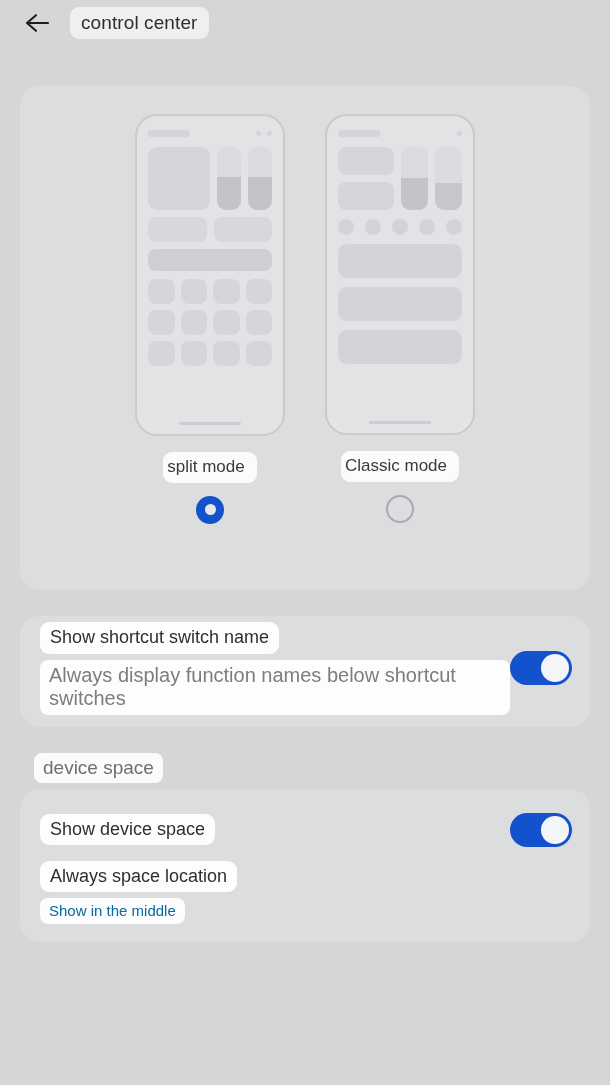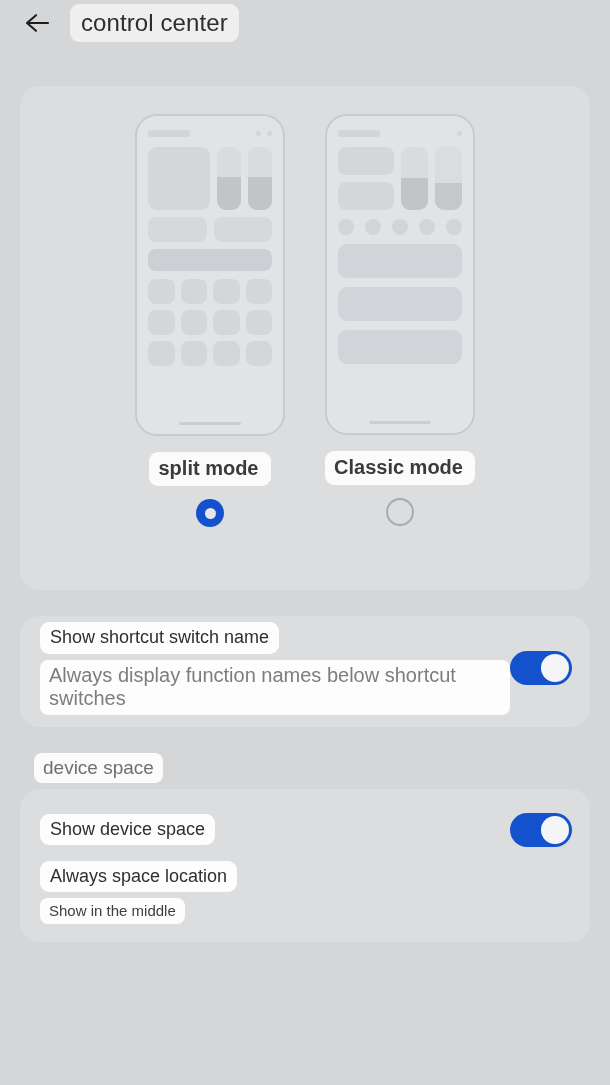--- a/index.html
+++ b/index.html
@@ -34,21 +34,21 @@
     align-items: center;
     justify-content: center;
     cursor: pointer;
   }
   .back-icon svg { display: block; }
 
   .title-pill {
     background: #efefef;
     border-radius: 9px;
     padding: 5px 11px 6px 11px;
-    font-size: 24px;
+    font-size: 19px;
     color: #2e2e2e;
     line-height: 1.15;
     letter-spacing: .1px;
   }
 
   
   .card {
     background: #dcdddf;
     border-radius: 20px;
     margin: 0 20px;
@@ -140,26 +140,25 @@
     width: 62px;
     height: 3px;
     border-radius: 2px;
     background: #cbcdd1;
   }
 
   
   .mode-label {
     background: #fbfbfb;
     border-radius: 9px;
-    padding: 5px 12px 6px 9px;
-    font-size: 20px;
+    padding: 5px 12px 6px 4px;
+    font-size: 17px;
     color: #3b3b3b;
     margin-top: 16px;
     line-height: 1.15;
-    font-weight: bold;
   }
   .radio {
     margin-top: 13px;
     width: 28px;
     height: 28px;
     border-radius: 50%;
     cursor: pointer;
   }
   .radio.on {
     background: #1452cd;
@@ -200,21 +199,21 @@
     line-height: 1.15;
   }
   .row-sub {
     background: #fdfdfd;
     border-radius: 8px;
     padding: 4px 9px 5px 9px;
     font-size: 20px;
     color: #7b7d80;
     line-height: 1.15;
   }
-  .row-sub.value { color: #404040; font-size: 15px; }
+  .row-sub.value { color: #0369a1; font-size: 15px; }
 
   .toggle {
     width: 62px;
     height: 34px;
     border-radius: 17px;
     background: #1452cd;
     position: relative;
     flex: 0 0 auto;
     cursor: pointer;
   }

